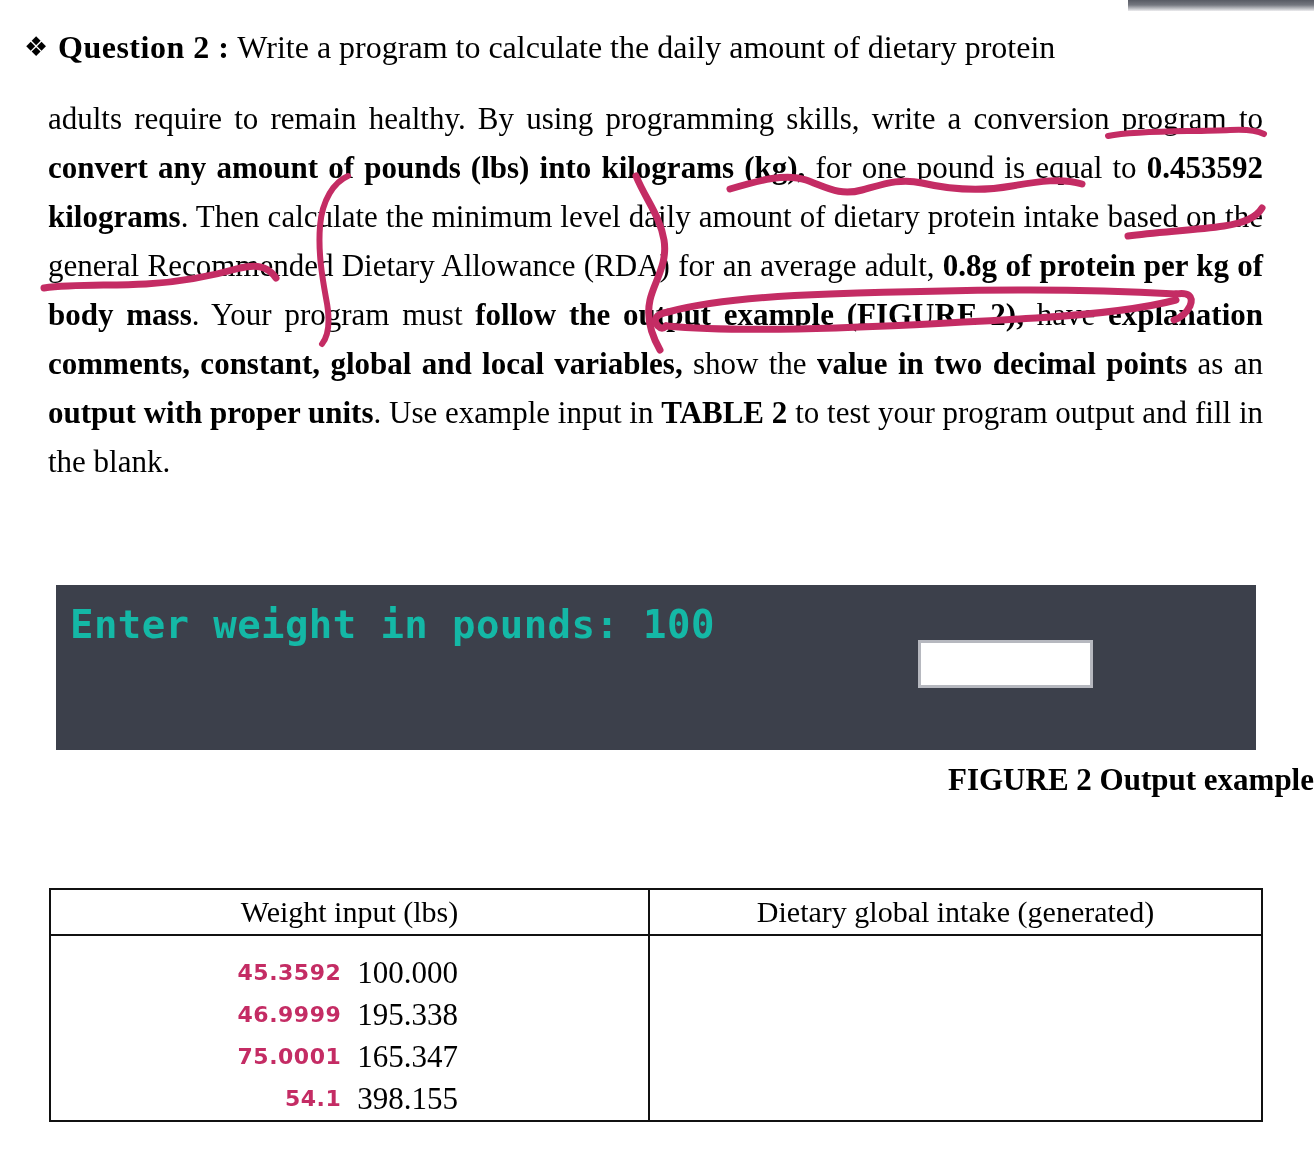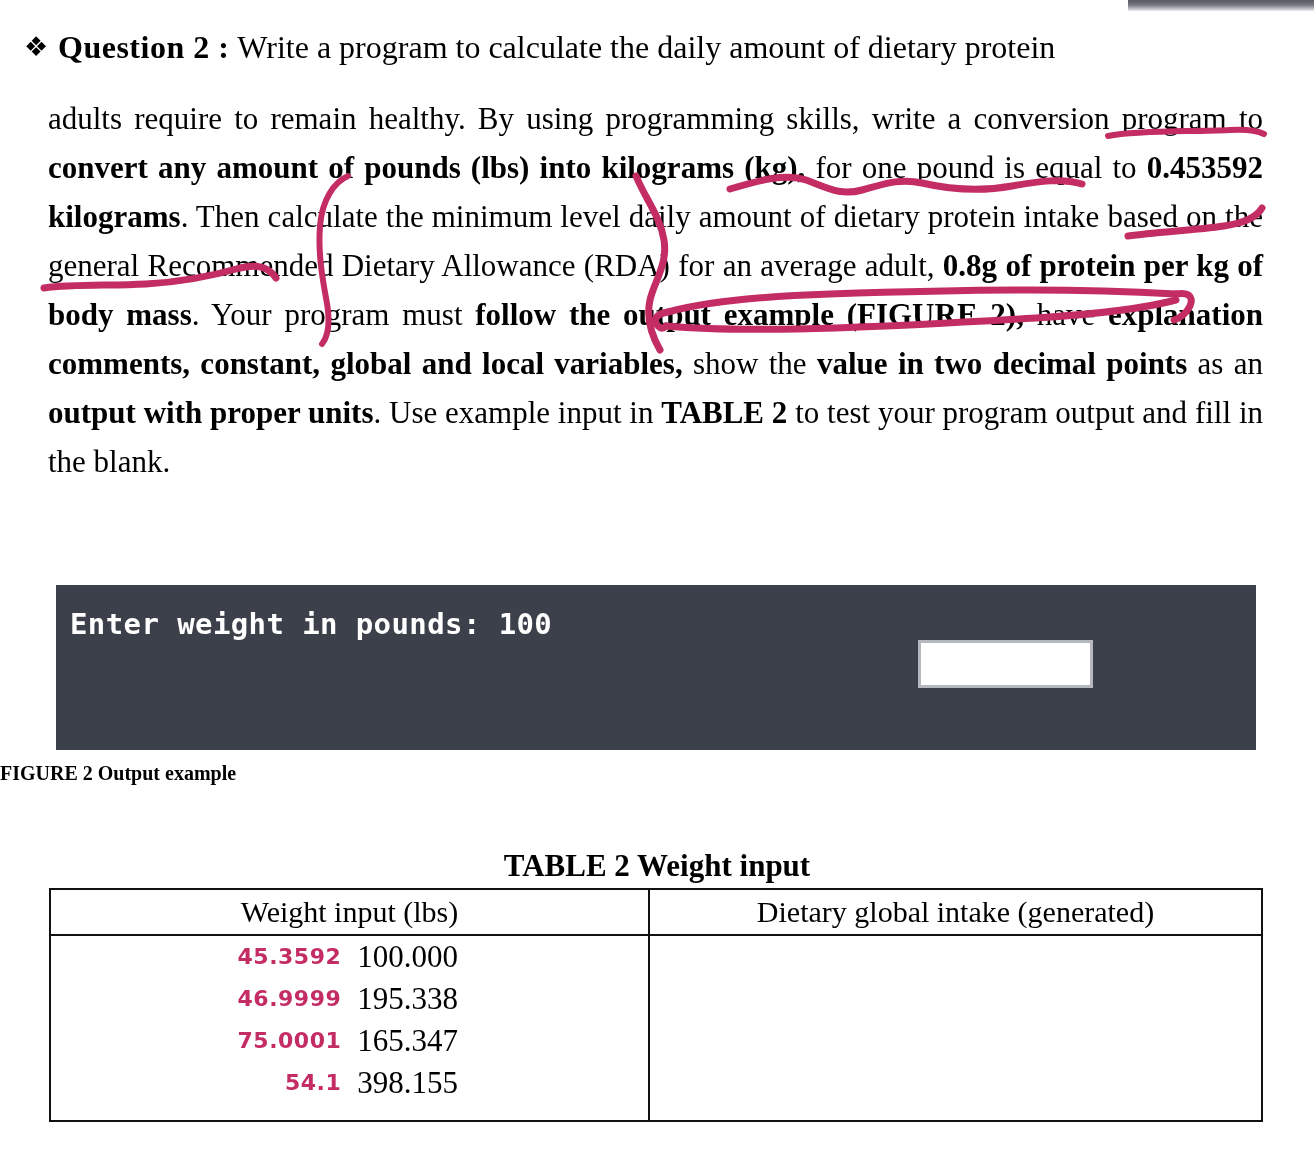--- a/index.html
+++ b/index.html
@@ -87,24 +87,24 @@
     left: 56px;
     top: 585px;
     width: 1200px;
     height: 165px;
     background: #3c404b;
     box-sizing: border-box;
     padding: 17px 0 0 14px;
   }
   .console .cline {
     font-family: "DejaVu Sans Mono", "Liberation Mono", monospace;
-    font-size: 29px;
+    font-size: 39px;
     font-weight: bold;
     line-height: 45px;
-    color: #ffffff;
+    color: #14b8a6;
     letter-spacing: 0.4px;
     white-space: nowrap;
     height: 45px;
   }
   .console .cline3 { position: relative; }
   .answer-box {
     position: absolute;
     left: 848px;
     top: -7px;
     width: 175px;
@@ -112,22 +112,22 @@
     background: #ffffff;
     border: 3px solid #b6b8bf;
     box-sizing: border-box;
   }
 
   .fig-caption {
     position: absolute;
     left: 0;
     top: 762px;
     width: 1314px;
-    text-align: left;
-    font-size: 20px;
+    text-align: right;
+    font-size: 31px;
     font-weight: bold;
   }
   .tbl-caption {
     position: absolute;
     left: 0;
     top: 848px;
     width: 1314px;
     text-align: center;
     font-size: 31px;
     font-weight: bold;
@@ -157,21 +157,21 @@
   .col-a { width: 599px; }
   .col-b { width: 613px; }
   .tbl .body-cell {
     height: 184px;
     vertical-align: top;
     padding: 0;
   }
   .wlist {
     list-style: none;
     margin: 0;
-    padding: 0 0 0 0;
+    padding: 16px 0 0 0;
   }
   .wlist li {
     height: 42px;
     line-height: 42px;
     font-size: 31px;
     white-space: nowrap;
     position: relative;
     padding-right: 190px;
     text-align: right;
   }
@@ -204,21 +204,20 @@
   </div>
 
   <div class="console">
     <div class="cline">Enter weight in pounds: 100</div>
     <div class="cline cline3">
       <span class="answer-box"></span>
     </div>
   </div>
 
   <div class="fig-caption">FIGURE 2 Output example</div>
-  <div class="tbl-caption">TABLE 2 Weight input</div>
 
   <table class="tbl">
     <colgroup>
         <col class="col-a">
         <col class="col-b">
       </colgroup>
     <thead>
       <tr>
         <th class="hd">Weight input (lbs)</th>
         <th class="hd">Dietary global intake (generated)</th>

